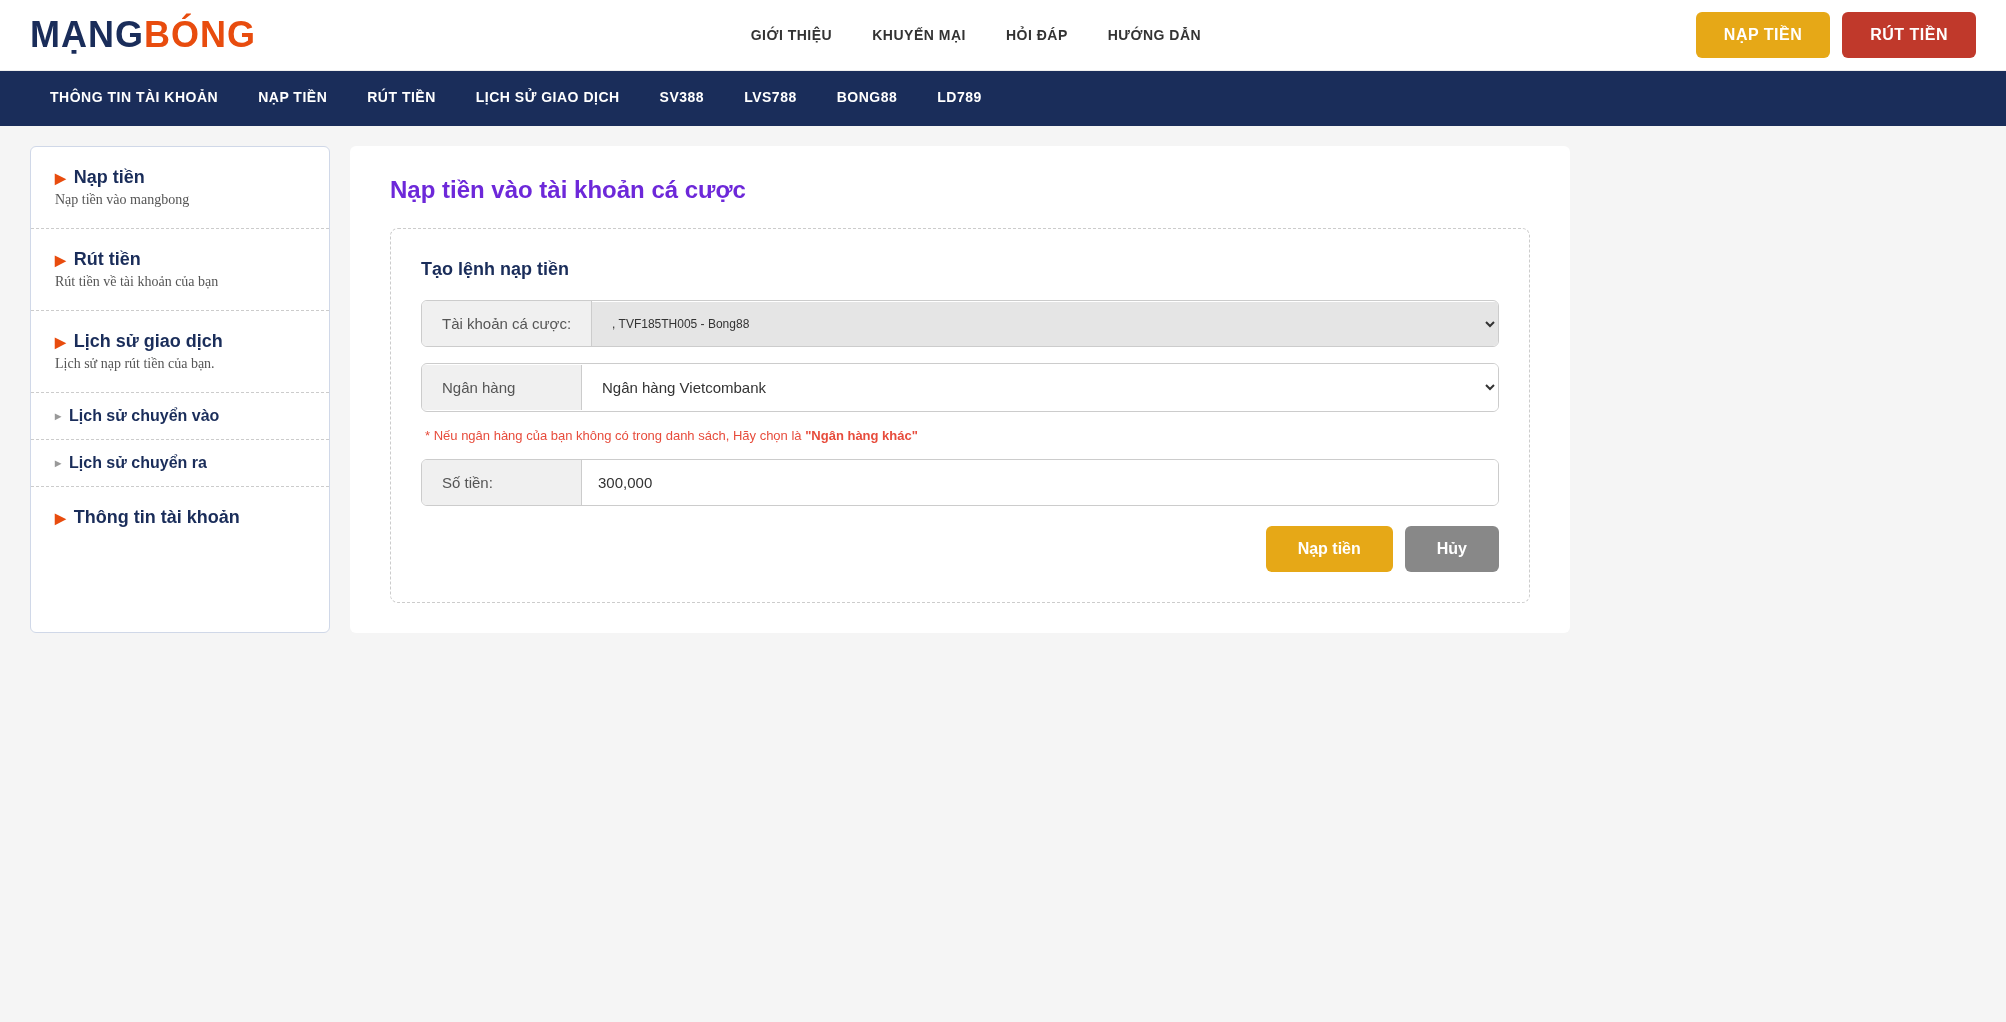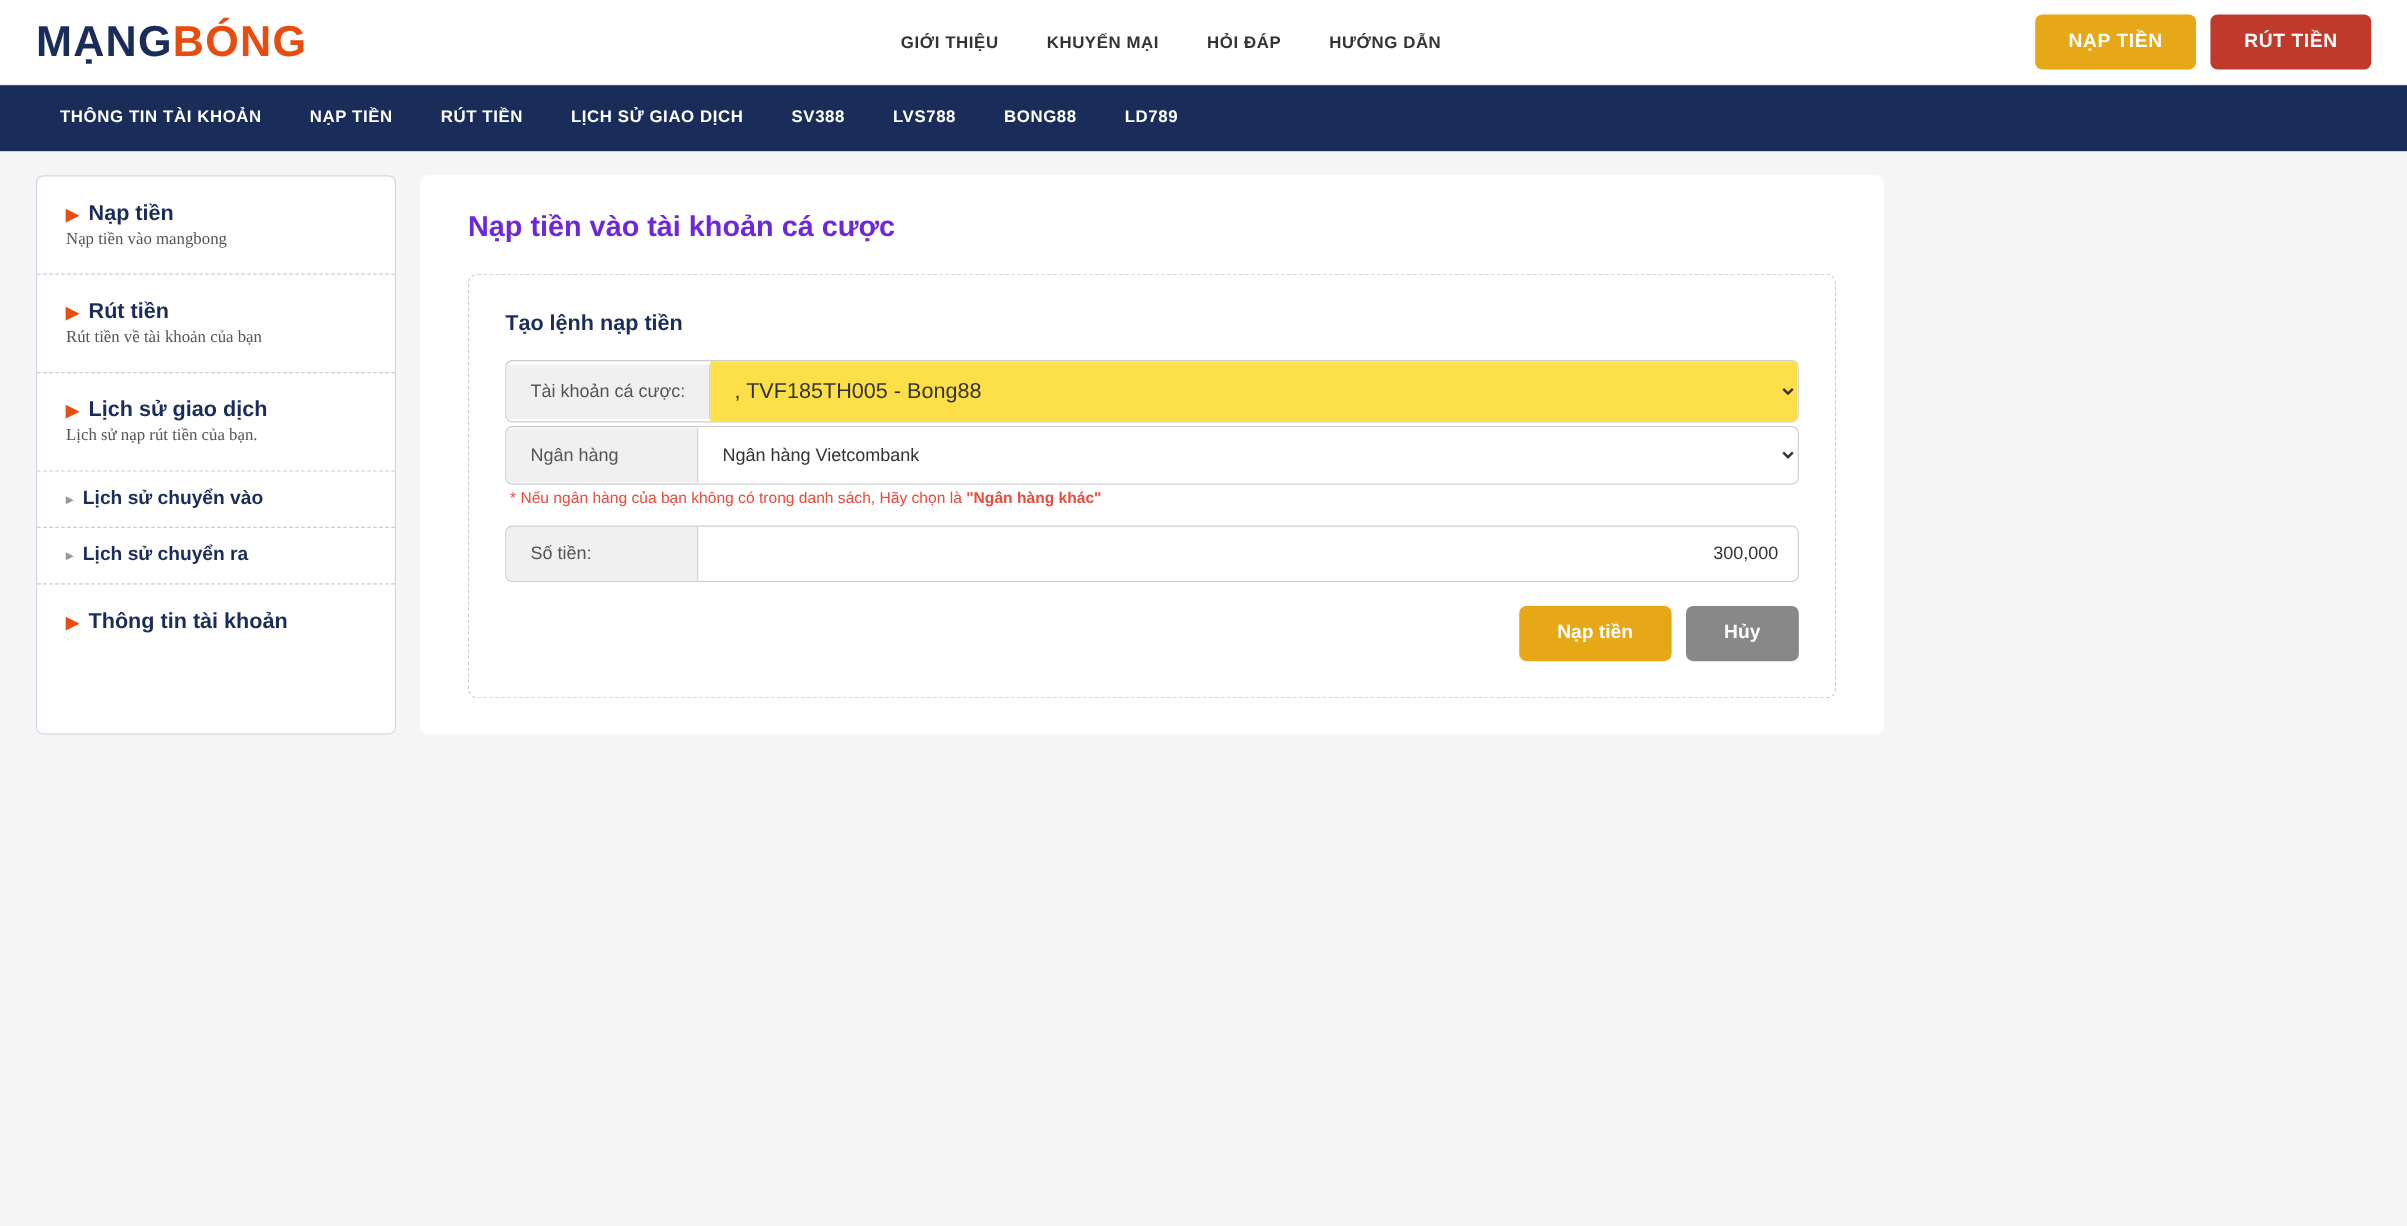--- a/index.html
+++ b/index.html
@@ -162,64 +162,63 @@
     }
     .form-section-title {
       font-size: 18px;
       font-weight: 700;
       color: #1a2d5a;
       margin-bottom: 20px;
     }
     .form-row {
       display: flex;
       align-items: center;
-      margin-bottom: 3px;
+      margin-bottom: 16px;
       border: 1px solid #ccc;
       border-radius: 6px;
       overflow: hidden;
       background: #fff;
     }
     .form-label {
       background: #f0f0f0;
       padding: 14px 20px;
       font-size: 15px;
       color: #555;
       white-space: nowrap;
       min-width: 160px;
       border-right: 1px solid #ccc;
     }
     .form-select {
       flex: 1;
       border: none;
       outline: none;
       padding: 14px 16px;
-      font-size: 18px;
+      font-size: 12px;
       color: #333;
-      background: #fde047;
+      background: #e5e5e5;
       appearance: auto;
     }
     .form-select-bank {
       flex: 1;
       border: none;
       outline: none;
       padding: 14px 16px;
       font-size: 15px;
       color: #333;
       background: #fff;
       appearance: auto;
     }
     .form-input {
       flex: 1;
       border: none;
       outline: none;
       padding: 14px 16px;
       font-size: 15px;
       color: #333;
       background: #fff;
-      text-align: right;
     }
     .warning-text {
       font-size: 13px;
       color: #e74c3c;
       margin-bottom: 16px;
       padding-left: 4px;
     }
     .warning-link {
       color: #e74c3c;
       font-weight: 700;

